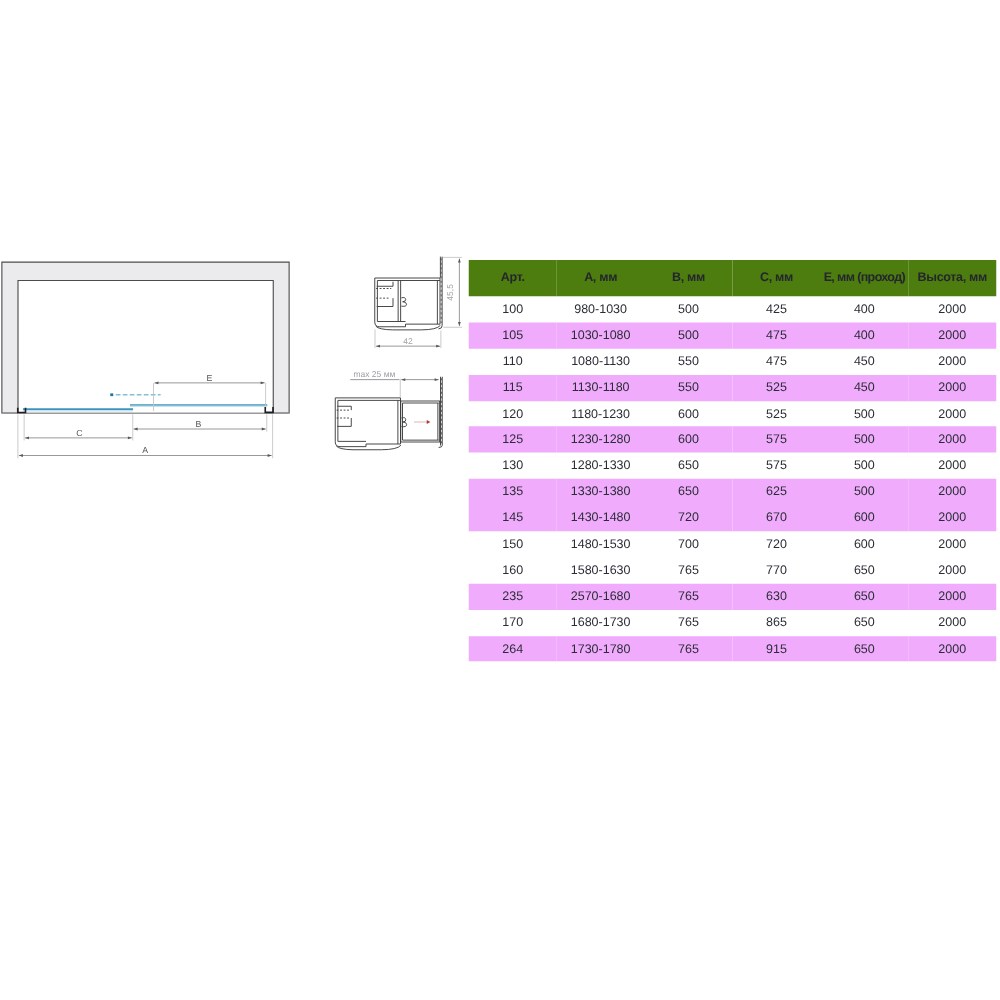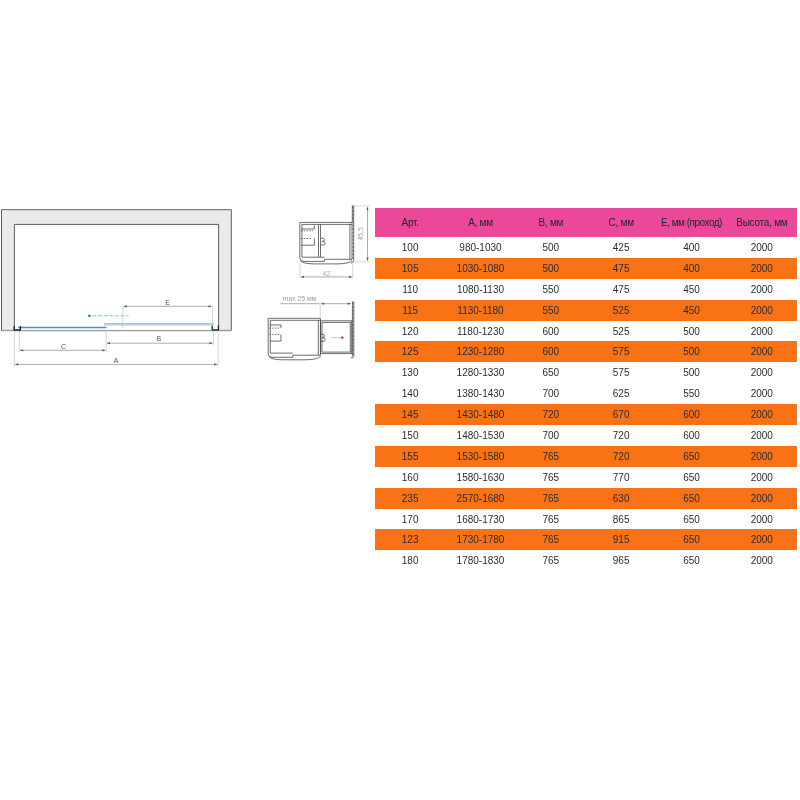--- a/index.html
+++ b/index.html
@@ -2,23 +2,23 @@
 <html><head>
 <meta charset="utf-8">
 <style>
 html,body{margin:0;padding:0;background:#ffffff;width:800px;height:800px;overflow:hidden;}
 body{font-family:"Liberation Sans",sans-serif;}
 #stage{position:relative;width:800px;height:800px;}
 #diag{position:absolute;left:0;top:0;}
 #tblwrap{position:absolute;left:375px;top:208px;width:422px;}
 table{border-collapse:collapse;table-layout:fixed;width:422px;font-size:10px;color:#2a2d35;}
 th,td{padding:0;text-align:center;font-weight:400;white-space:nowrap;}
-thead th{height:29px;background:#ec4899;font-weight:400;color:#23262e;letter-spacing:-0.25px;margin-top:35px;}
+thead th{height:29px;background:#4d7c0f;font-weight:700;color:#23262e;letter-spacing:-0.25px;margin-top:35px;}
 tbody td{height:20.9px;}
-tbody tr.s td{background:#f97316;}
+tbody tr.s td{background:#f0abfc;}
 </style>
 </head>
 <body>
 <div id="stage">
 
 <svg id="diag" width="375" height="800" viewBox="0 0 375 800">
 <defs>
 <marker id="ar" viewBox="0 0 6 6" refX="5.1" refY="3" markerWidth="6" markerHeight="6" orient="auto-start-reverse">
           <path d="M0.55,1.42 L5.1,3 L0.55,4.58 Z" fill="#58585a"></path>
         </marker>
@@ -231,52 +231,44 @@
             <td>2000</td>
           </tr>
 <tr>
             <td>130</td>
             <td>1280-1330</td>
             <td>650</td>
             <td>575</td>
             <td>500</td>
             <td>2000</td>
           </tr>
-<tr>
-            <td>140</td>
-            <td>1380-1430</td>
-            <td>700</td>
+<tr class="s">
+            <td>135</td>
+            <td>1330-1380</td>
+            <td>650</td>
             <td>625</td>
-            <td>550</td>
+            <td>500</td>
             <td>2000</td>
           </tr>
 <tr class="s">
             <td>145</td>
             <td>1430-1480</td>
             <td>720</td>
             <td>670</td>
             <td>600</td>
             <td>2000</td>
           </tr>
 <tr>
             <td>150</td>
             <td>1480-1530</td>
             <td>700</td>
             <td>720</td>
             <td>600</td>
             <td>2000</td>
           </tr>
-<tr class="s">
-            <td>155</td>
-            <td>1530-1580</td>
-            <td>765</td>
-            <td>720</td>
-            <td>650</td>
-            <td>2000</td>
-          </tr>
 <tr>
             <td>160</td>
             <td>1580-1630</td>
             <td>765</td>
             <td>770</td>
             <td>650</td>
             <td>2000</td>
           </tr>
 <tr class="s">
             <td>235</td>
@@ -288,31 +280,23 @@
           </tr>
 <tr>
             <td>170</td>
             <td>1680-1730</td>
             <td>765</td>
             <td>865</td>
             <td>650</td>
             <td>2000</td>
           </tr>
 <tr class="s">
-            <td>123</td>
+            <td>264</td>
             <td>1730-1780</td>
             <td>765</td>
             <td>915</td>
-            <td>650</td>
-            <td>2000</td>
-          </tr>
-<tr>
-            <td>180</td>
-            <td>1780-1830</td>
-            <td>765</td>
-            <td>965</td>
             <td>650</td>
             <td>2000</td>
           </tr>
 </tbody>
 </table>
 </div>
 </div>
 
 </body></html>

